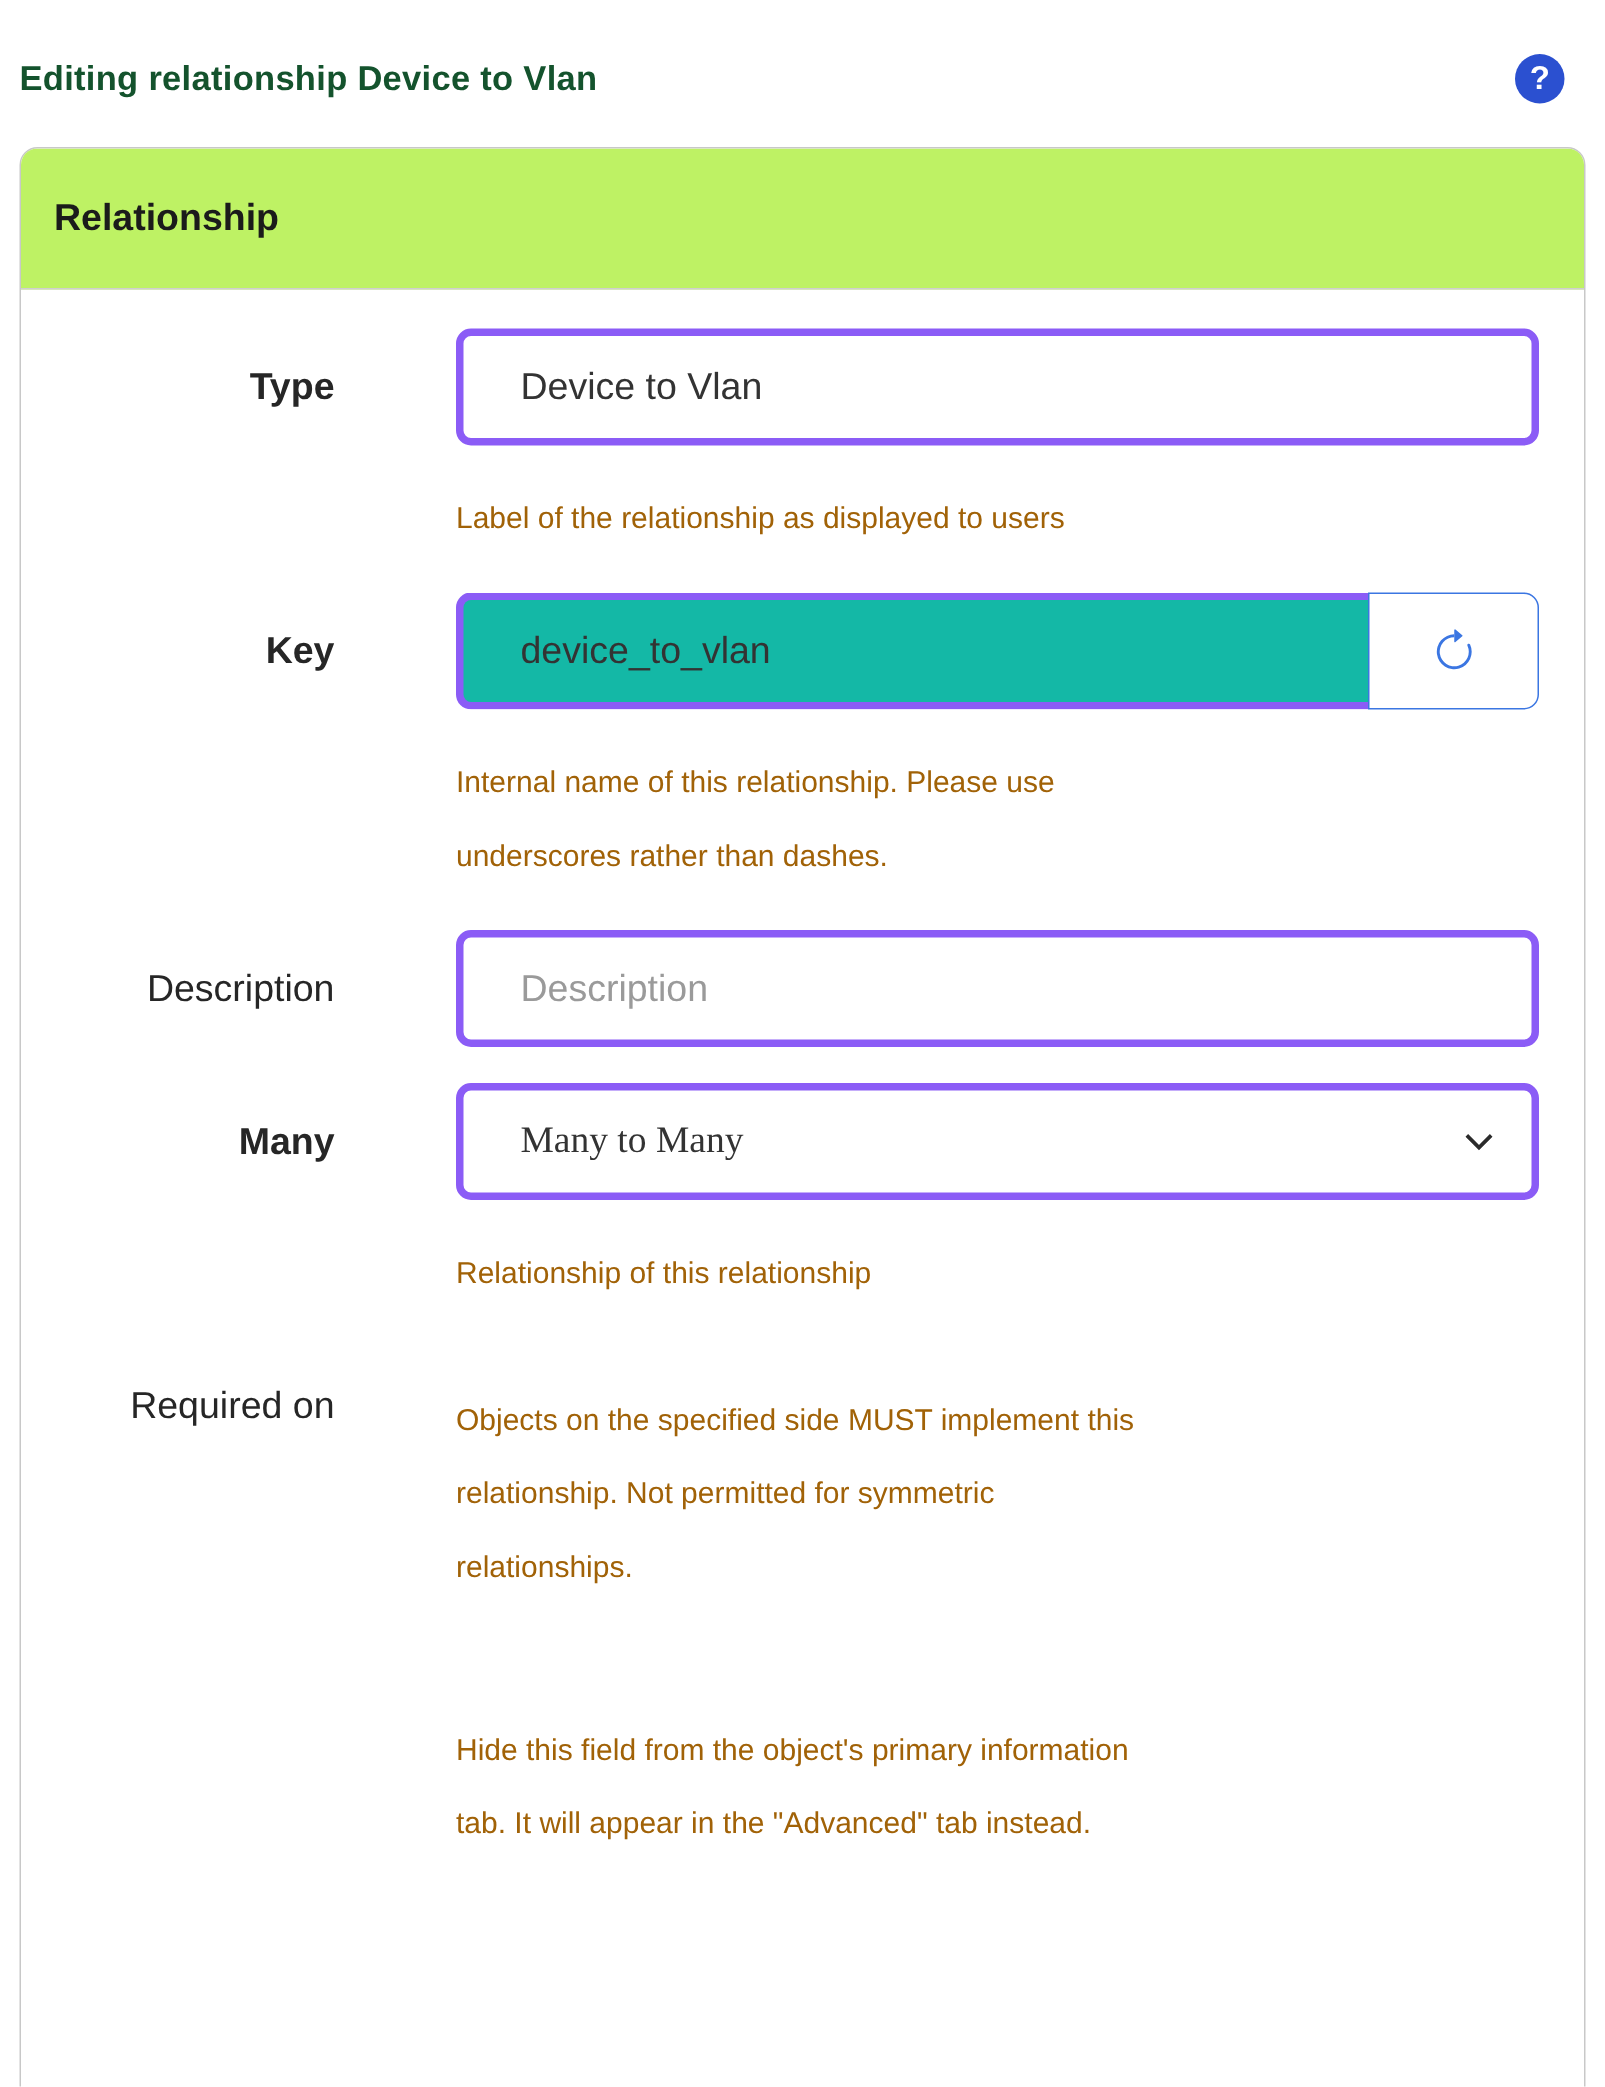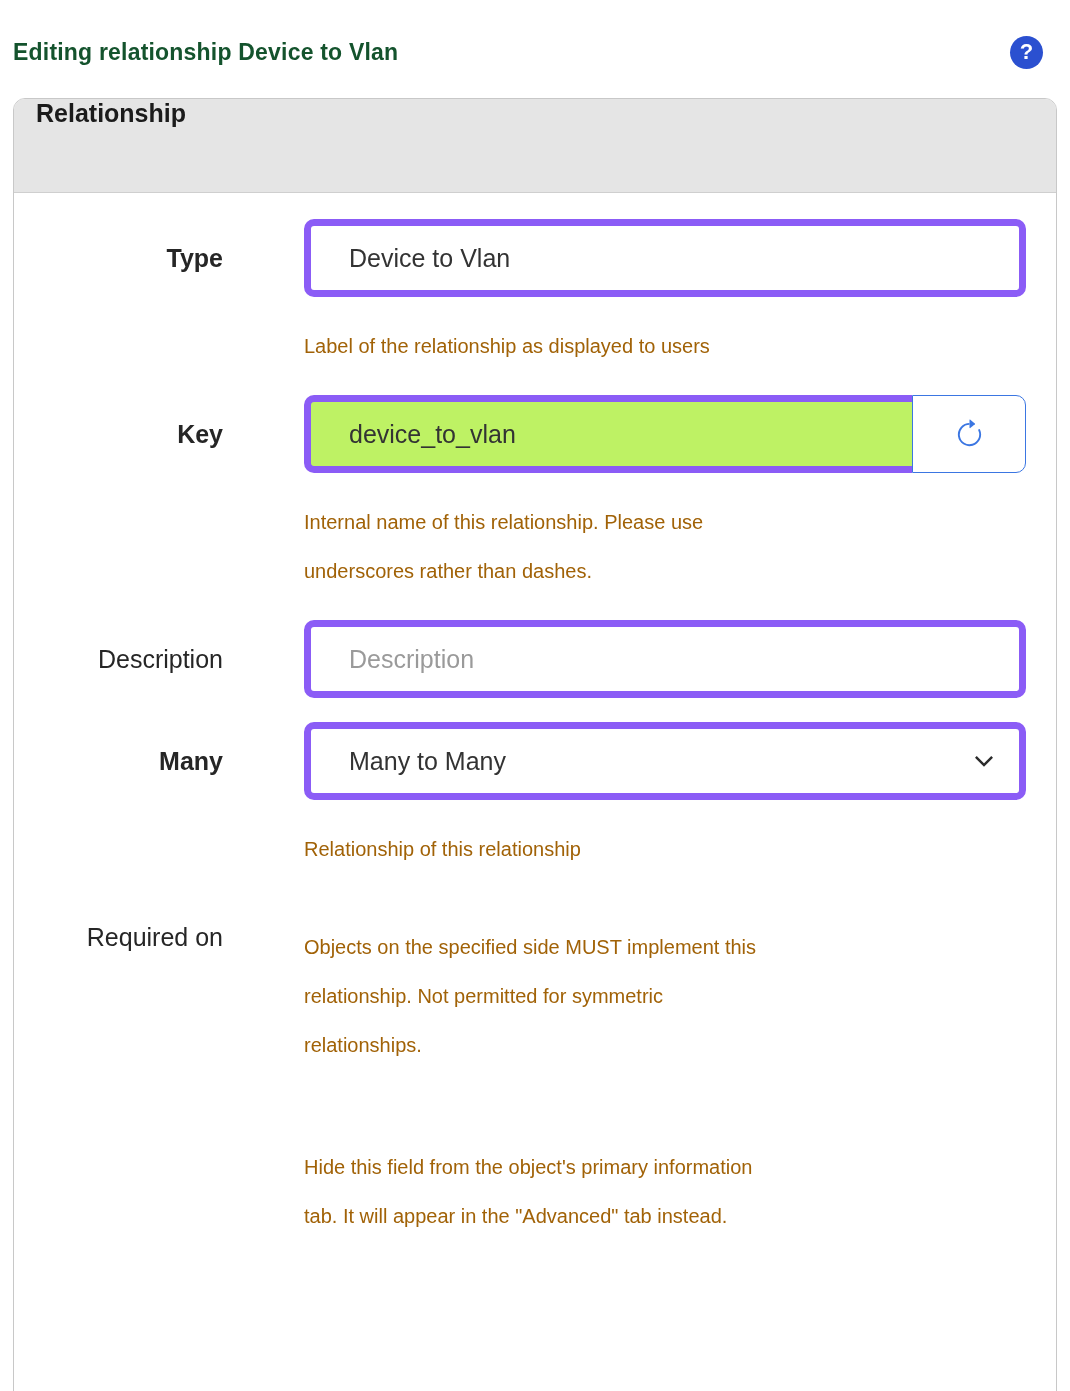--- a/index.html
+++ b/index.html
@@ -26,59 +26,59 @@
     cursor: pointer; user-select: none;
   }
 
   
   .card {
     position: absolute; left: 13px; right: 13px; top: 98px; bottom: -12px;
     border: 1px solid #c8c8c8; border-radius: 12px 12px 0 0;
     background: #ffffff; overflow: hidden;
   }
   .card-header {
-    height: 94px; background: #e5e5e5; border-bottom: 1px solid #cfcfcf;
-    display: flex; padding: 0 22px;
+    height: 94px; background: #bef264; border-bottom: 1px solid #cfcfcf;
+    display: flex; align-items: center; padding: 0 22px;
     font-size: 25px; font-weight: 700; color: #1b1b1b;
   }
   .card-body { padding: 26px 30px 0 30px; }
 
   
   .form-row { display: grid; grid-template-columns: 260px 1fr; margin-bottom: 24px; align-items: start; }
   .form-label {
     text-align: right; padding-right: 81px; padding-top: 24px;
     font-size: 25px; color: #262626; line-height: 30px;
   }
   .form-label.required { font-weight: 700; }
 
   .text-input, .select-box {
     width: 100%; height: 78px;
-    border: 7px solid #8b5cf6; border-radius: 10px;
+    border: 5px solid #8b5cf6; border-radius: 10px;
     font-family: inherit; font-size: 25px; color: #333333;
     padding: 0 38px; background: #ffffff; outline: none;
   }
   .text-input::placeholder { color: #9a9a9a; }
 
   .input-group { display: flex; width: 100%; }
   .input-group .text-input {
     flex: 1 1 auto; border-radius: 10px 0 0 10px;
-    background: #bef264; border-right: none;
+    background: #14b8a6; border-right: none;
   }
   .refresh-button {
     flex: 0 0 114px; height: 78px;
     border: 1px solid var(--accent-blue, #3b76e2);
     border-radius: 0 10px 10px 0;
     background: #ffffff; cursor: pointer;
     display: flex; align-items: center; justify-content: center;
   }
   .refresh-button svg { width: 31px; height: 31px; fill: var(--accent-blue, #3b76e2); }
 
   .select-box {
     position: relative; display: flex; align-items: center;
-    cursor: pointer; padding-right: 60px;
+    cursor: pointer; padding-right: 60px; font-family: Liberation Serif, serif;
   }
   .select-box .chevron {
     position: absolute; right: 22px; top: 50%; transform: translateY(-50%);
     width: 26px; height: 26px;
   }
 
   .helper {
     margin-top: 25px; margin-bottom: 30px;
     color: #a16207; font-size: 20px; line-height: 49px;
     white-space: pre-line;

